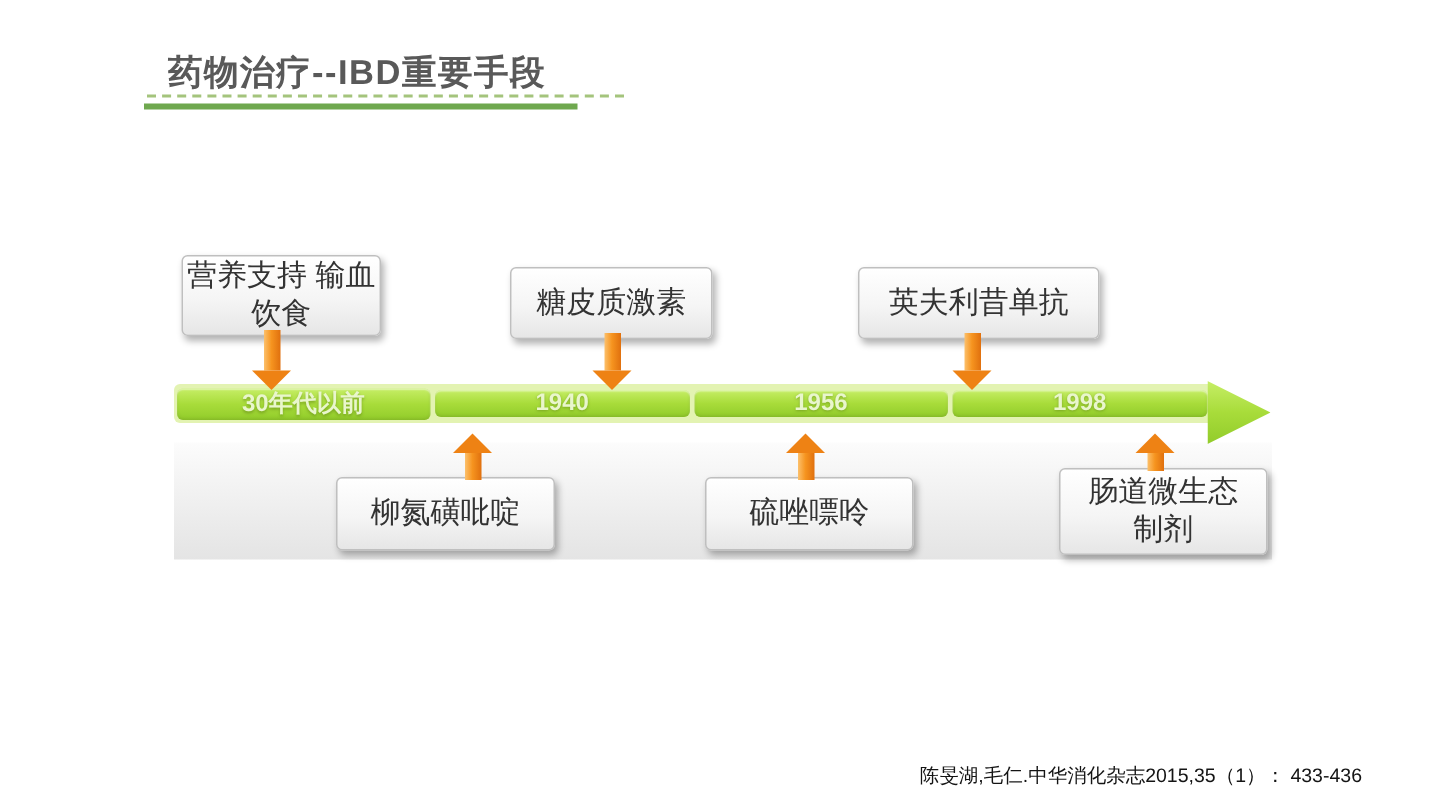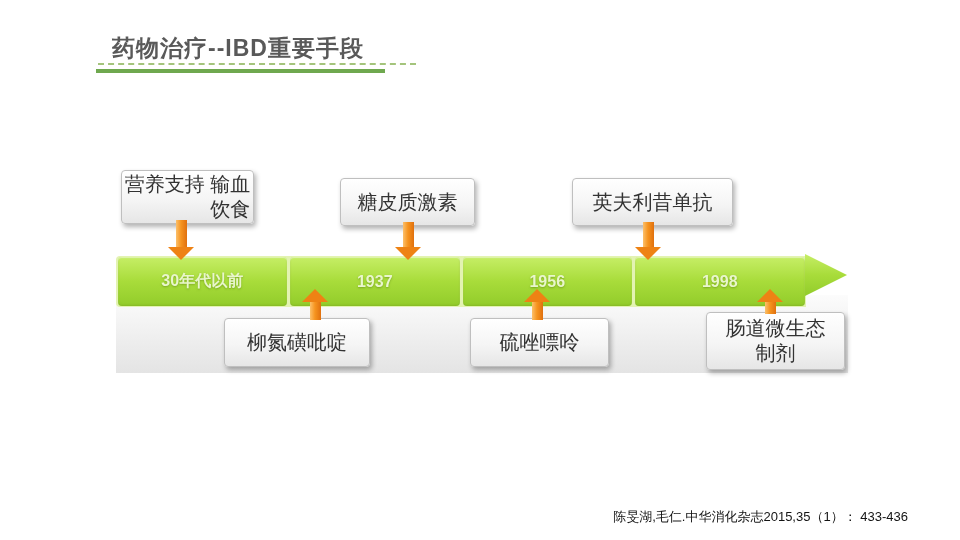--- a/index.html
+++ b/index.html
@@ -9,22 +9,22 @@
   .title{position:absolute;left:112px;top:33px;font-size:23px;font-weight:bold;
          color:#595959;letter-spacing:1px;white-space:nowrap;}
   .title-underline-dashed{position:absolute;left:98px;top:63px;width:318px;height:0;
          border-top:2px dashed #a4c47c;}
   .title-underline-solid{position:absolute;left:96px;top:69px;width:289px;height:4px;
          background:#6fa84f;}
 
   .gray-band{position:absolute;left:116px;top:295px;width:732px;height:78px;
          background:linear-gradient(180deg,#fcfcfc 0%,#ececec 65%,#e4e4e4 100%);}
 
-  .timeline{position:absolute;left:116px;top:256px;width:690px;height:51px;display:flex;
-         background:#e3f3b2;border-radius:4px 0 0 4px;}
+  .timeline{position:absolute;left:116px;top:256px;width:690px;height:26px;display:flex;
+         background:#e3f3b2;border-radius:4px 0 0 4px;align-items:center;}
   .seg{flex:1;margin:1px 1.5px;border-radius:4px;
          background:linear-gradient(180deg,#c6ee66 0%,#a8dc3a 50%,#92cc2b 100%);
          box-shadow:inset 0 1px 1px rgba(255,255,255,.5), inset 0 -1px 2px rgba(110,150,30,.35);
          display:flex;align-items:center;justify-content:center;
          font-size:16px;font-weight:bold;color:#e9f6cc;
          text-shadow:0 1px 2px rgba(105,145,25,.7);white-space:nowrap;}
   .timeline-head{position:absolute;left:805px;top:254px;}
 
   .event-box{position:absolute;
          background:linear-gradient(180deg,#ffffff 0%,#f5f5f5 55%,#e6e6e6 100%);
@@ -48,38 +48,38 @@
 
 <div class="slide">
   <div class="title">药物治疗--IBD重要手段</div>
   <div class="title-underline-dashed"></div>
   <div class="title-underline-solid"></div>
 
   <div class="gray-band"></div>
 
   <div class="timeline" id="timeline-bar">
       <div class="seg">30年代以前</div>
-      <div class="seg">1937</div>
+      <div class="seg">1940</div>
       <div class="seg">1956</div>
       <div class="seg">1998</div>
     </div>
 
   <svg class="timeline-head" width="42" height="42" viewBox="0 0 42 42">
     <defs>
       <linearGradient id="gg" x1="0" y1="0" x2="0" y2="1">
         <stop offset="0" stop-color="#c6ee66"></stop>
         <stop offset="0.5" stop-color="#a8dc3a"></stop>
         <stop offset="1" stop-color="#92cc2b"></stop>
       </linearGradient>
     </defs>
     <polygon points="0,0 42,21 0,42" fill="url(#gg)"></polygon>
   </svg>
 
   <div id="events">
-      <div class="event-box" style="left: 121px; top: 170px; width: 131px; height: 52px; text-align: right;">
+      <div class="event-box" style="left: 121px; top: 170px; width: 131px; height: 52px;">
         <span>营养支持 输血
 饮食</span>
       </div>
       <div class="arrow-shaft" style="left: 176px; top: 220px; height: 27px;"></div>
       <div class="arrow-head down" style="left: 168px; top: 247px;"></div>
       <div class="event-box" style="left: 340px; top: 178px; width: 133px; height: 46px;">
         <span>糖皮质激素</span>
       </div>
       <div class="arrow-shaft" style="left: 403px; top: 222px; height: 25px;"></div>
       <div class="arrow-head down" style="left: 395px; top: 247px;"></div>

